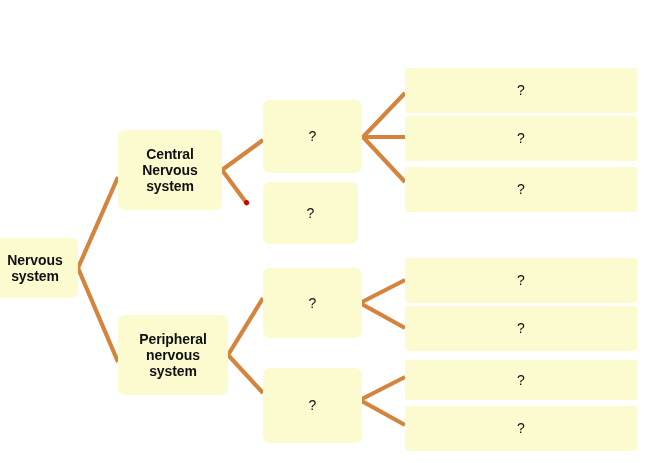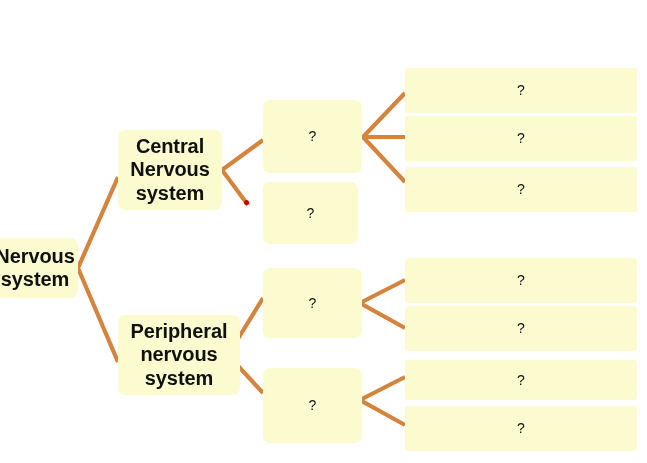--- a/index.html
+++ b/index.html
@@ -31,21 +31,21 @@
     display: flex;
     align-items: center;
     justify-content: center;
     text-align: center;
     color: #101010;
     line-height: 1.16;
   }
   .node.root,
   .node.branch {
     font-weight: bold;
-    font-size: 20px;
+    font-size: 14px;
     letter-spacing: -0.1px;
     align-items: center;
   }
   .node.unknown {
     font-weight: normal;
     font-size: 14px;
     color: #1a1a1a;
   }
   .node.wide {
     border-radius: 3px;
@@ -82,21 +82,21 @@
     <span class="node-label">Nervous
 system</span>
   </div>
 
   <div class="node branch" style="left: 118px; top: 130px; width: 104px; height: 80px; background: rgb(252, 251, 207); color: rgb(16, 16, 16);">
     <span class="node-label">Central
 Nervous
 system</span>
   </div>
 
-  <div class="node branch" style="left: 118px; top: 315px; width: 122px; height: 80px; background: rgb(252, 251, 207); color: rgb(16, 16, 16);">
+  <div class="node branch" style="left: 118px; top: 315px; width: 110px; height: 80px; background: rgb(252, 251, 207); color: rgb(16, 16, 16);">
     <span class="node-label">Peripheral
 nervous
 system</span>
   </div>
 
   <div class="node unknown" style="left: 263px; top: 100px; width: 99px; height: 73px; background: rgb(252, 251, 207); color: rgb(16, 16, 16);">
     <span class="node-label">?</span>
   </div>
   <div class="node unknown" style="left: 263px; top: 182px; width: 95px; height: 62px; background: rgb(252, 251, 207); color: rgb(16, 16, 16);">
     <span class="node-label">?</span>

